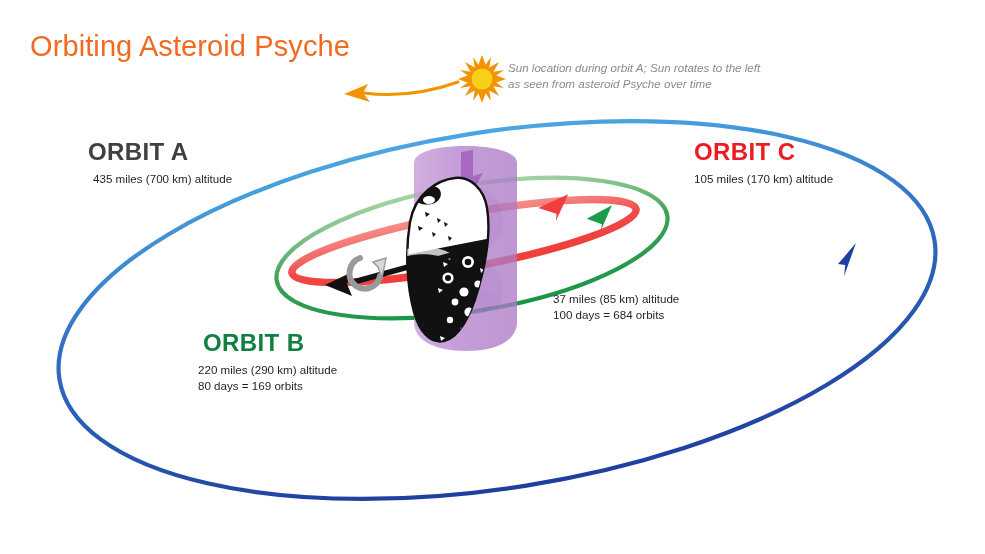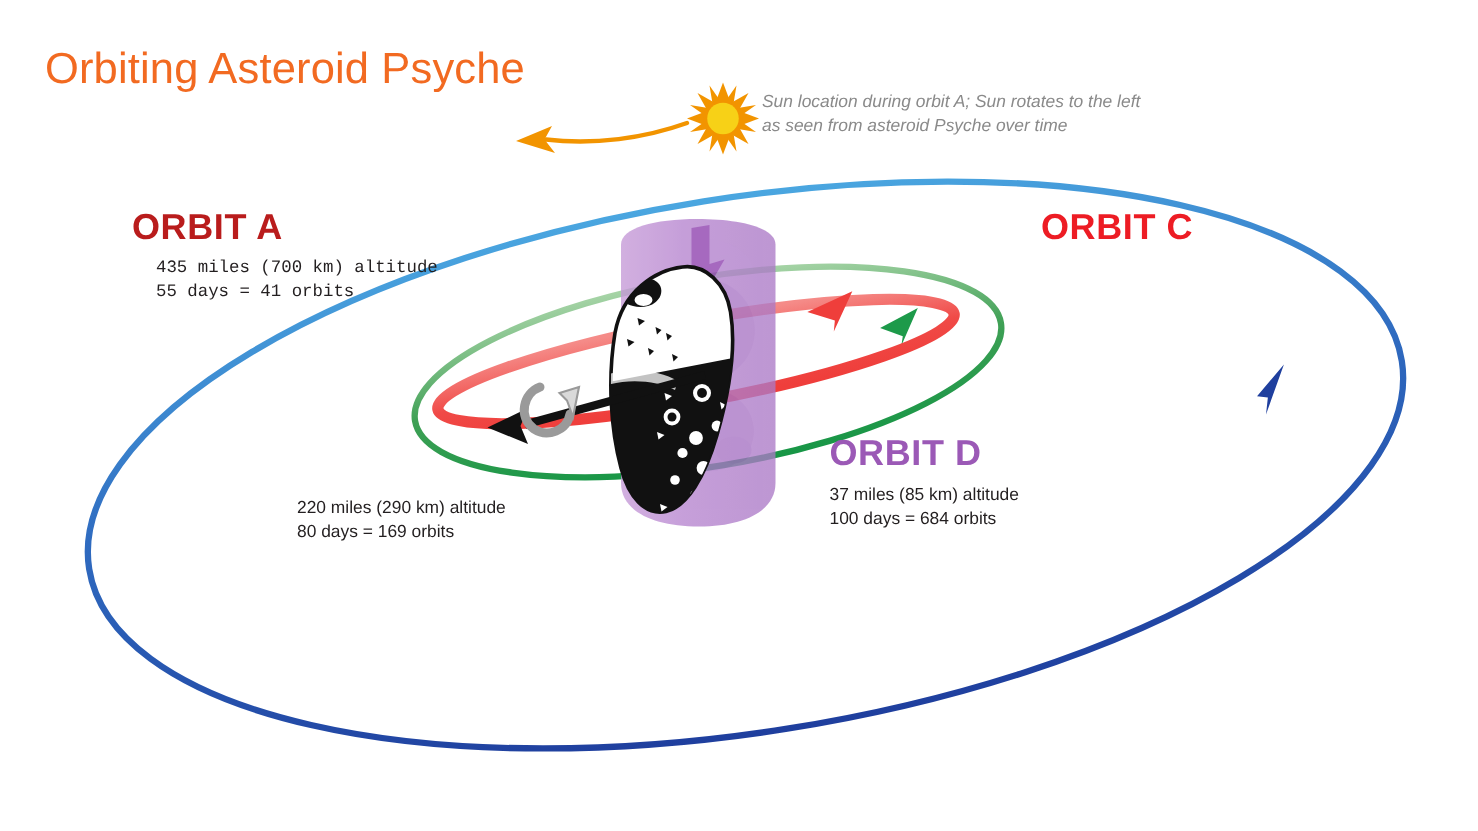--- a/index.html
+++ b/index.html
@@ -20,22 +20,22 @@
   }
 
   .orbit-block{position:absolute;}
   .orbit-head{
     font-size:24px;font-weight:700;letter-spacing:.4px;line-height:1;
     margin:0 0 7px 0;white-space:nowrap;
   }
   .orbit-line{font-size:11.6px;color:#231f20;line-height:1.42;white-space:nowrap;}
 
   #orbit-a-block{left:88px;top:140px;}
-  #orbit-a-block .orbit-head{color:#b91c1c;}
-  #orbit-a-block .orbit-line{margin-left:16px;font-family:Liberation Mono, monospace;}
+  #orbit-a-block .orbit-head{color:#404040;}
+  #orbit-a-block .orbit-line{margin-left:5px;}
 
   #orbit-c-block{left:694px;top:140px;}
   #orbit-c-block .orbit-head{color:#ed1c24;}
 
   #orbit-b-block{left:203px;top:331px;}
   #orbit-b-block .orbit-head{color:#0f8040;}
   #orbit-b-block .orbit-line{margin-left:-5px;}
 
   #orbit-d-block{left:553px;top:291px;}
   #orbit-d-block .orbit-head{color:#9b59b6;}
@@ -180,31 +180,31 @@
     </g>
   </svg>
 
   <div class="page-title">Orbiting Asteroid Psyche</div>
 
   <div class="sun-caption">Sun location during orbit A; Sun rotates to the left as seen from asteroid Psyche over time</div>
 
   <div class="orbit-block" id="orbit-a-block">
     <div class="orbit-head">ORBIT A</div>
     <div class="orbit-line">435 miles (700 km) altitude</div>
-    <div class="orbit-line">55 days = 41 orbits</div>
   </div>
 
   <div class="orbit-block" id="orbit-c-block">
     <div class="orbit-head">ORBIT C</div>
+    <div class="orbit-line">105 miles (170 km) altitude</div>
   </div>
 
   <div class="orbit-block" id="orbit-b-block">
+    <div class="orbit-head">ORBIT B</div>
     <div class="orbit-line">220 miles (290 km) altitude</div>
     <div class="orbit-line">80 days = 169 orbits</div>
   </div>
 
   <div class="orbit-block" id="orbit-d-block">
-    <div class="orbit-head">ORBIT D</div>
     <div class="orbit-line">37 miles (85 km) altitude</div>
     <div class="orbit-line">100 days = 684 orbits</div>
   </div>
 
 </div>
 
 </body></html>

